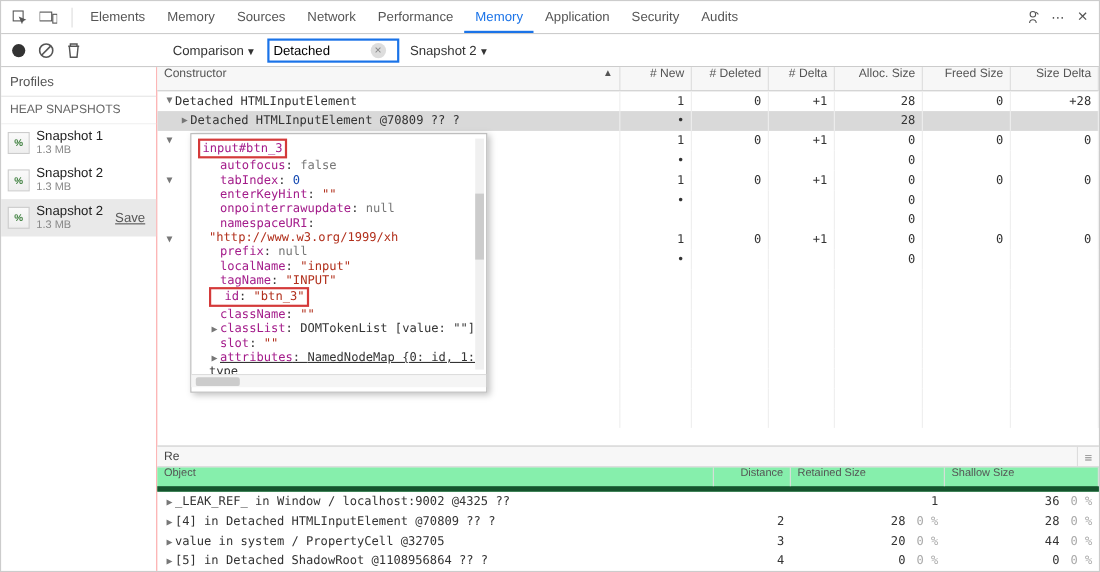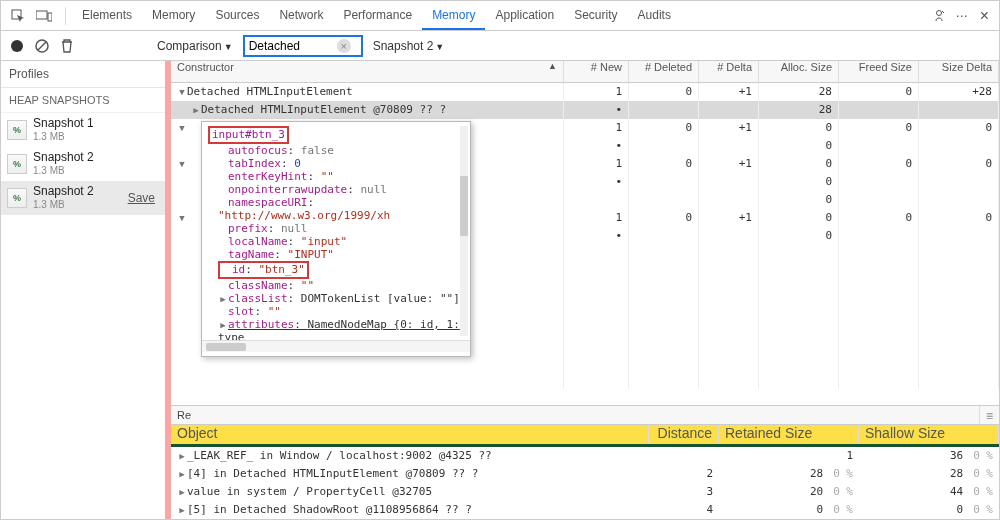--- a/index.html
+++ b/index.html
@@ -12,21 +12,21 @@
 .right-icons{display:flex;align-items:center;gap:10px;padding-right:4px;color:#555}
 .toolbar2{height:30px;border-bottom:1px solid #ccc;display:flex;align-items:center}
 .tb2-left{width:150px;display:flex;align-items:center;padding-left:10px;gap:12px;color:#555}
 .tb2-right{flex:1;display:flex;align-items:center;gap:10px;padding-left:6px}
 .combo{color:#333}
 .combo .arr{font-size:9px;margin-left:2px}
 .filter{display:flex;align-items:center;border:2px solid #1a73e8;height:22px;padding:0 4px;width:120px;background:#fff}
 .filter input{border:0;outline:0;font-size:12px;width:88px;background:transparent}
 .clearx{color:#888;font-size:11px;background:#ddd;border-radius:50%;width:14px;height:14px;display:flex;align-items:center;justify-content:center}
 .main{display:flex;height:calc(100% - 60px)}
-.sidebar{width:170px;border-right:6px solid #fca5a5;display:flex;flex-direction:column}
+.sidebar{width:142px;border-right:1px solid #fca5a5;display:flex;flex-direction:column}
 .sb-title{padding:6px 8px;border-bottom:1px solid #e5e5e5;color:#555}
 .sb-section{padding:6px 8px;color:#666;font-size:11px;border-bottom:1px solid #f0f0f0}
 .snap{display:flex;align-items:center;padding:4px 6px;gap:6px}
 .snap.sel{background:#e9e9e9}
 .snap-ico{width:20px;height:20px;background:linear-gradient(#fafafa,#eee);border:1px solid #ccc;display:flex;align-items:center;justify-content:center;color:#3a7d3a;font-size:9px;font-weight:bold}
 .snap-txt{display:flex;flex-direction:column;line-height:13px}
 .snap-name{color:#222}
 .snap-size{color:#888;font-size:10px}
 .save{text-decoration:underline;color:#555;margin-left:auto;margin-right:4px}
 .content{flex:1;display:flex;flex-direction:column;min-width:0}
@@ -42,21 +42,21 @@
 .row .cell{padding:0 6px;border-right:1px solid #eee;height:18px;line-height:18px;white-space:nowrap;overflow:hidden}
 .row .cell.r{text-align:right}
 .row .c0f{flex:1;display:flex;align-items:center}
 .tri{display:inline-block;width:10px;text-align:center;color:#777;font-size:9px}
 .row.sel{background:#d9d9d9}
 .rows-area{position:relative}
 .bottomgrid{height:20px;border-top:1px solid #ccc;border-bottom:1px solid #ccc;display:flex;align-items:center;background:#f7f7f7}
 .bottomgrid .lbl{padding:0 6px;color:#444;font-size:11px}
 .bottomgrid .sp{flex:1}
 .bottomgrid .ham{width:20px;text-align:center;color:#888;border-left:1px solid #ddd;height:100%;line-height:20px}
-.objhead{display:flex;height:22px;border-bottom:3px solid #14532d;background:#fde047;font-size:14px;color:#555}
+.objhead{display:flex;height:22px;border-bottom:5px solid #14532d;background:#86efac;font-size:10px;color:#555}
 .oc0{flex:1}.oc1{width:70px}.oc2{width:140px}.oc3{width:140px}
 .objrow{display:flex;height:18px;font-family:Consolas,Menlo,monospace;font-size:11px;align-items:center}
 .objrow .cell{padding:0 6px;height:18px;line-height:18px;white-space:nowrap;overflow:hidden}
 .pct{color:#aaa;margin-left:10px}
 .tooltip{position:absolute;left:30px;top:2px;width:270px;height:236px;background:#fff;border:1px solid #b8b8b8;box-shadow:2px 2px 6px rgba(0,0,0,.25);font-family:Consolas,Menlo,monospace;font-size:11px;z-index:10}
 .tt-inner{height:218px;overflow:hidden;padding:4px 6px}
 .tt-scroll{height:12px;border-top:1px solid #ddd;background:#f5f5f5;position:relative}
 .tt-scroll .thumb{position:absolute;left:4px;top:2px;width:40px;height:8px;background:#ccc;border-radius:2px}
 .tt-vscroll{position:absolute;right:2px;top:4px;width:8px;height:210px;background:#f0f0f0}
 .tt-vscroll .vt{position:absolute;top:50px;left:0;width:8px;height:60px;background:#ccc}

